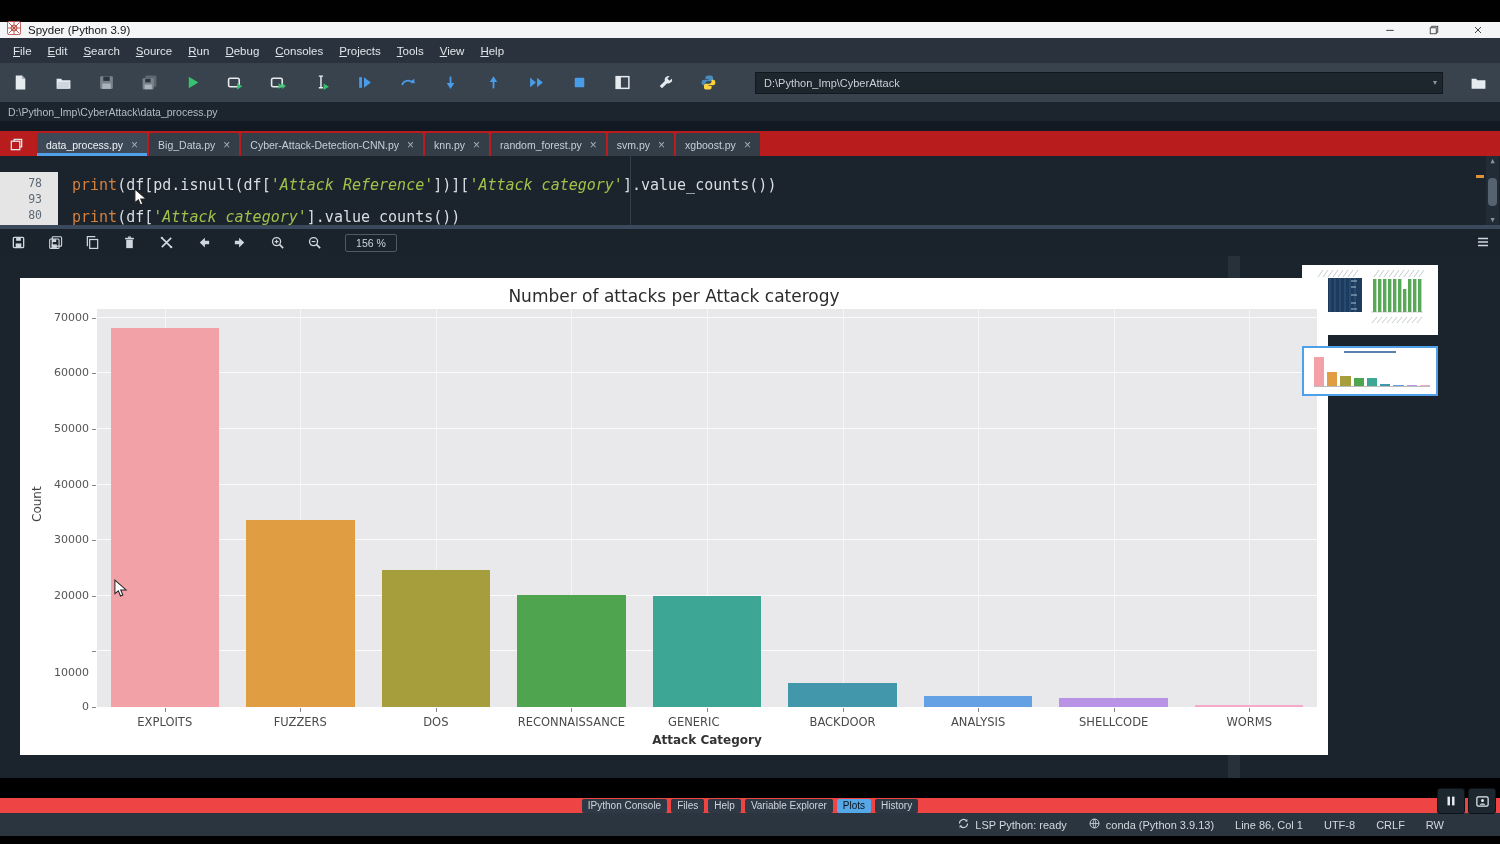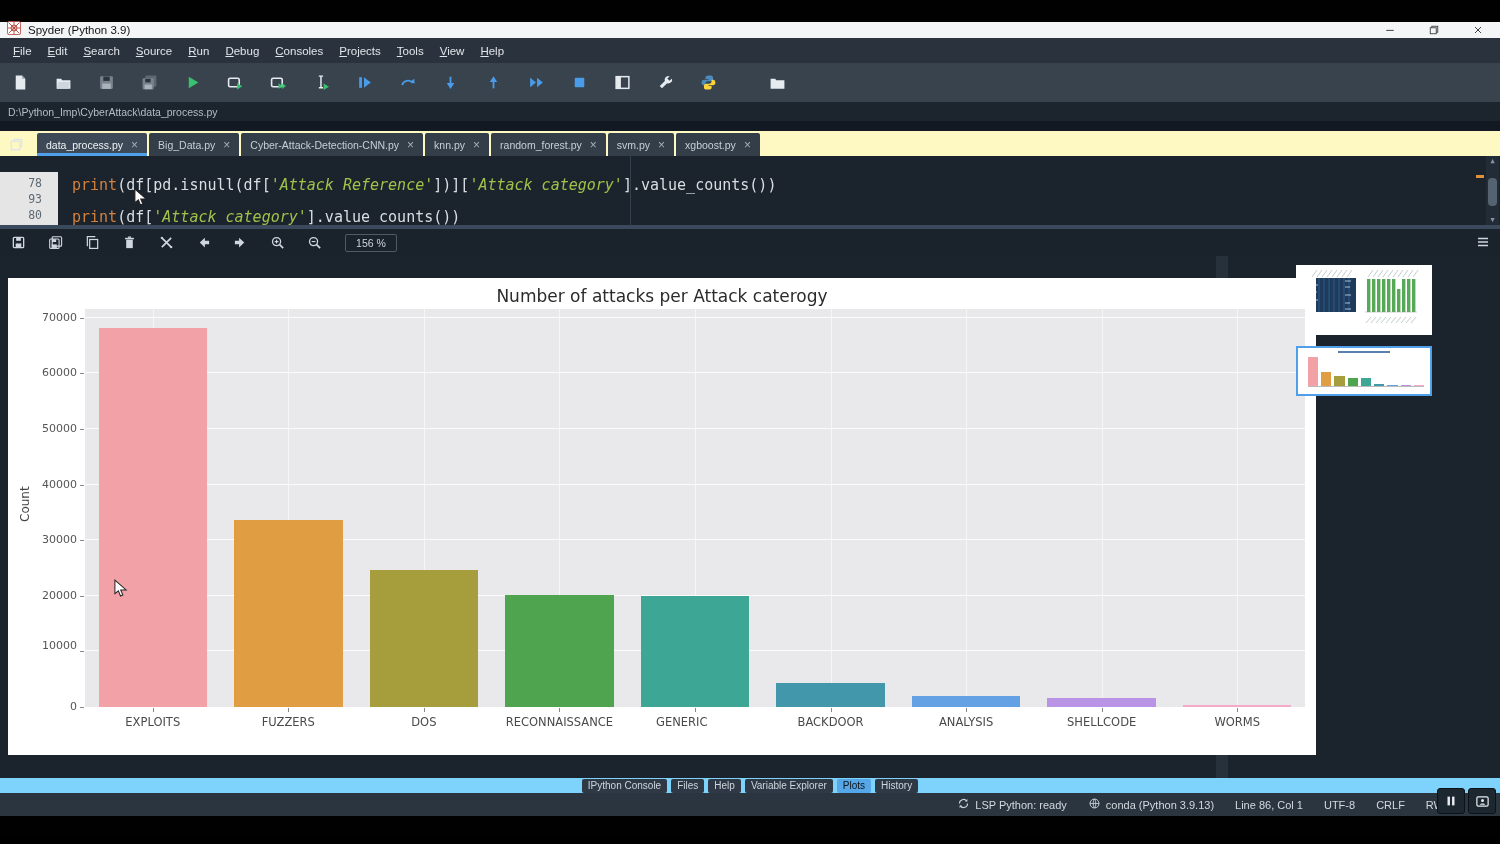--- a/index.html
+++ b/index.html
@@ -30,21 +30,21 @@
   .cwd input { flex:1; background:transparent; border:none; outline:none; color:#c9cfd6; font-size:11px;
                padding:0 8px; font-family:"Liberation Sans",sans-serif; }
   .cwd-arrow { width:14px; color:#8a95a0; font-size:8px; text-align:center; }
   .tb-right-icon { width:18px; height:18px; margin-left:26px; display:flex; align-items:center; justify-content:center; flex:none; }
 
   
   .breadcrumb { height:19px; background:#1c242d; color:#b4bdc6; font-size:10.5px; display:flex; align-items:center; padding-left:8px; }
   .gap-row { height:10px; background:#121923; }
 
   
-  .tabbar { height:25px; background:#fef9c3; display:flex; align-items:flex-end; padding-left:3px; gap:2px; }
+  .tabbar { height:25px; background:#b91c1c; display:flex; align-items:flex-end; padding-left:3px; gap:2px; }
   .browse-btn { width:26px; height:23px; display:flex; align-items:center; justify-content:center; margin-right:6px; }
   .tab { height:23px; display:flex; align-items:center; gap:8px; padding:0 9px; background:#333e49;
          color:#c6cfd8; font-size:10.5px; border-radius:2px 2px 0 0; white-space:nowrap; }
   .tab.active { background:#3d4956; color:#eef2f6; box-shadow: inset 0 -3px 0 #4fa0e8; }
   .tab .close { font-size:12px; color:#a5b0bb; line-height:1; }
 
   
   .editor { height:69px; background:#1b232c; position:relative; overflow:hidden;
             font-family:"DejaVu Sans Mono",monospace; }
   .gutter { position:absolute; left:0; top:16px; width:58px; height:100%; background:#e5e5e5; }
@@ -62,21 +62,21 @@
 
   
   .plots-toolbar { height:27px; background:#1a232c; display:flex; align-items:center; padding-left:10px; position:relative; }
   .pt-icon { width:16px; height:16px; margin-right:21px; display:flex; align-items:center; justify-content:center; flex:none; }
   .zoom-box { width:52px; height:18px; border:1px solid #4e5a66; border-radius:2px; color:#ccd3da;
               font-size:10.5px; display:flex; align-items:center; justify-content:center; margin-left:2px; }
   .pt-menu { position:absolute; right:9px; top:5px; width:16px; height:16px; }
 
   
   .main { height:522px; display:flex; background:#1b242d; }
-  .plots-view { width:1216px; position:relative; flex:none; }
+  .plots-view { width:1216px; position:relative; flex:none;margin-left:12px; }
   .figure { position:absolute; left:8px; top:22px; width:1308px; height:477px; background:#fff;
             font-family:"DejaVu Sans",sans-serif; }
   .fig-title { position:absolute; top:8px; left:0; width:100%; text-align:center; font-size:17px; color:#2b2b2b; }
   .plot-area { position:absolute; background:#e9e9eb; }
   .gridline-h { position:absolute; left:0; width:100%; height:1px; background:#fbfbfb; }
   .gridline-v { position:absolute; top:0; height:100%; width:1px; background:#f6f6f7; }
   .bar { position:absolute; bottom:0; }
   .ytick-label { position:absolute; text-align:right; font-size:11px; color:#555; width:60px; }
   .ytick-mark { position:absolute; width:4px; height:1px; background:#888; }
   .xtick-mark { position:absolute; width:1px; height:4px; background:#888; }
@@ -87,21 +87,21 @@
 
   
   .thumbs { flex:1; padding-top:9px; display:flex; flex-direction:column; align-items:center; gap:11px; background:#1b242d; }
   .thumb1 { width:136px; height:70px; background:#fff; }
   .thumb2 { width:136px; height:50px; background:#fff; border:2px solid #4fa0e8; position:relative; padding:5px 6px 3px 8px; }
   .thumb2 .mini-title { position:absolute; top:3px; left:30%; width:40%; height:2px; background:#5a7fae; }
   .thumb2 .mini-bars { position:absolute; left:10px; right:6px; top:9px; bottom:7px; display:flex; align-items:flex-end; gap:3px; border-bottom:1px solid #bbb; }
   .thumb2 .mini-bar { flex:1; }
 
   
-  .bottom-tabs { height:15px; background:#7dd3fc; display:flex; justify-content:center; align-items:center; gap:4px; }
+  .bottom-tabs { height:15px; background:#ef4444; display:flex; justify-content:center; align-items:center; gap:4px;margin-top:20px; }
   .btab { font-size:10px; padding:0 6px; height:14px; line-height:14px; background:#2e3945; color:#cdd5dd; border-radius:2px; white-space:nowrap; }
   .btab.active { background:#56a7e8; color:#0c1218; }
 
   
   .statusbar { height:23px; background:#2b3540; display:flex; align-items:center; justify-content:flex-end;
                padding-right:56px; color:#d2d8de; font-size:11px; }
   .status-item { display:flex; align-items:center; gap:5px; margin-left:21px; white-space:nowrap; }
 
   
   .overlay-btn { position:absolute; width:28px; height:26px; background:#1d2730; border:1px solid #0c1218;
@@ -256,20 +256,24 @@
             <path d="M10.8 1.8a3.6 3.6 0 0 0-3.4 4.8L2.6 11.4l2.1 2.1 4.8-4.8a3.6 3.6 0 0 0 4.6-4.5L11.9 6.4 9.7 4.2l2.2-2.1a3.6 3.6 0 0 0-1.1-.3z" fill="#e6ebf0"></path>
           </svg>
         </span>
         <span class="tb-icon">
           <svg width="17" height="17" viewBox="0 0 16 16">
             <path d="M8 1.3c-2.1 0-2.9.9-2.9 2.1v1.4H8v.6H3.7c-1.2 0-2.2.9-2.2 2.6s.9 2.7 2.1 2.7h1.5V9.2c0-1.3 1-2.3 2.2-2.3h3c1.1 0 2-.9 2-2.1V3.4c0-1.2-1-2.1-2.3-2.1z" fill="#4b8bbe"></path>
             <path d="M8 14.7c2.1 0 2.9-.9 2.9-2.1v-1.4H8v-.6h4.3c1.2 0 2.2-.9 2.2-2.6s-.9-2.7-2.1-2.7h-1.5v1.5c0 1.3-1 2.3-2.2 2.3h-3c-1.1 0-2 .9-2 2.1v1.4c0 1.2 1 2.1 2.3 2.1z" fill="#ffd43b"></path>
           </svg>
         </span>
       </span>
+    <div class="cwd">
+      <input value="D:\Python_Imp\CyberAttack" style="">
+      <div class="cwd-arrow">▾</div>
+    </div>
     <span id="tbRightIcons" style="display:flex;align-items:center;">
         <span class="tb-right-icon">
           <svg width="17" height="17" viewBox="0 0 16 16">
             <path d="M1.5 4.5h4.3l1 1.4h7.7v8H1.5z" fill="#e6ebf0"></path>
           </svg>
         </span>
       </span>
   </div>
 
   <div class="breadcrumb">D:\Python_Imp\CyberAttack\data_process.py</div>
@@ -402,20 +406,21 @@
           <path d="M3 4.5h10M3 8h10M3 11.5h10" stroke="#cfd6dd" stroke-width="1.6"></path>
         </svg>
     </div>
   </div>
 
   <div class="main">
     <div class="plots-view">
       <div class="figure" id="figure">
         <div class="fig-title">Number of attacks per Attack caterogy</div>
         <div class="ylabel" id="ylabel" style="left: 2px; top: 222px; width: 30px;">Count</div>
+        <div class="xlabel" id="xlabel" style="left: 77px; width: 1220px; top: 455px;">Attack Category</div>
       <div class="plot-area" style="left: 77px; top: 31px; width: 1220px; height: 398px; background: rgb(233, 233, 235);">
             <div class="gridline-v" style="left: 67.7778px;"></div>
             <div class="gridline-v" style="left: 203.333px;"></div>
             <div class="gridline-v" style="left: 338.889px;"></div>
             <div class="gridline-v" style="left: 474.444px;"></div>
             <div class="gridline-v" style="left: 610px;"></div>
             <div class="gridline-v" style="left: 745.556px;"></div>
             <div class="gridline-v" style="left: 881.111px;"></div>
             <div class="gridline-v" style="left: 1016.67px;"></div>
             <div class="gridline-v" style="left: 1152.22px;"></div>
@@ -431,21 +436,21 @@
             <div class="bar" style="left: 284.667px; width: 108.444px; height: 136.743px; background: rgb(166, 157, 61);"></div>
             <div class="bar" style="left: 420.222px; width: 108.444px; height: 112.285px; background: rgb(79, 164, 79);"></div>
             <div class="bar" style="left: 555.778px; width: 108.444px; height: 111.173px; background: rgb(61, 166, 149);"></div>
             <div class="bar" style="left: 691.333px; width: 108.444px; height: 23.9022px; background: rgb(67, 151, 170);"></div>
             <div class="bar" style="left: 826.889px; width: 108.444px; height: 11.1173px; background: rgb(99, 160, 228);"></div>
             <div class="bar" style="left: 962.444px; width: 108.444px; height: 8.89385px; background: rgb(184, 147, 230);"></div>
             <div class="bar" style="left: 1098px; width: 108.444px; height: 2px; background: rgb(244, 169, 199);"></div>
           </div>
           <div class="ytick-label" style="left: 9px; top: 422px;">0</div>
           <div class="ytick-mark" style="left: 72px; top: 429px;"></div>
-          <div class="ytick-label" style="left: 9px; top: 361px;">10000</div>
+          <div class="ytick-label" style="left: 9px; top: 388px;">10000</div>
           <div class="ytick-mark" style="left: 72px; top: 373.413px;"></div>
           <div class="ytick-label" style="left: 9px; top: 310.827px;">20000</div>
           <div class="ytick-mark" style="left: 72px; top: 317.827px;"></div>
           <div class="ytick-label" style="left: 9px; top: 255.24px;">30000</div>
           <div class="ytick-mark" style="left: 72px; top: 262.24px;"></div>
           <div class="ytick-label" style="left: 9px; top: 199.654px;">40000</div>
           <div class="ytick-mark" style="left: 72px; top: 206.654px;"></div>
           <div class="ytick-label" style="left: 9px; top: 144.067px;">50000</div>
           <div class="ytick-mark" style="left: 72px; top: 151.067px;"></div>
           <div class="ytick-label" style="left: 9px; top: 88.4804px;">60000</div>

